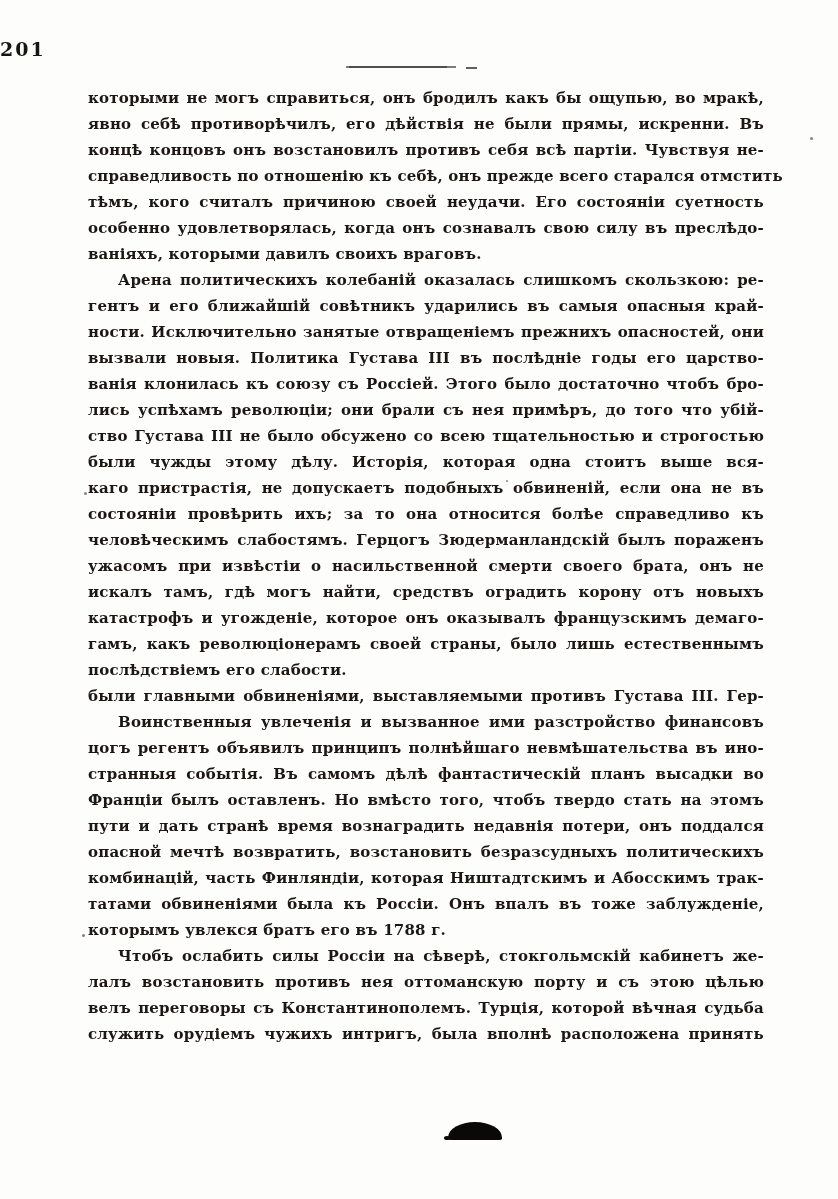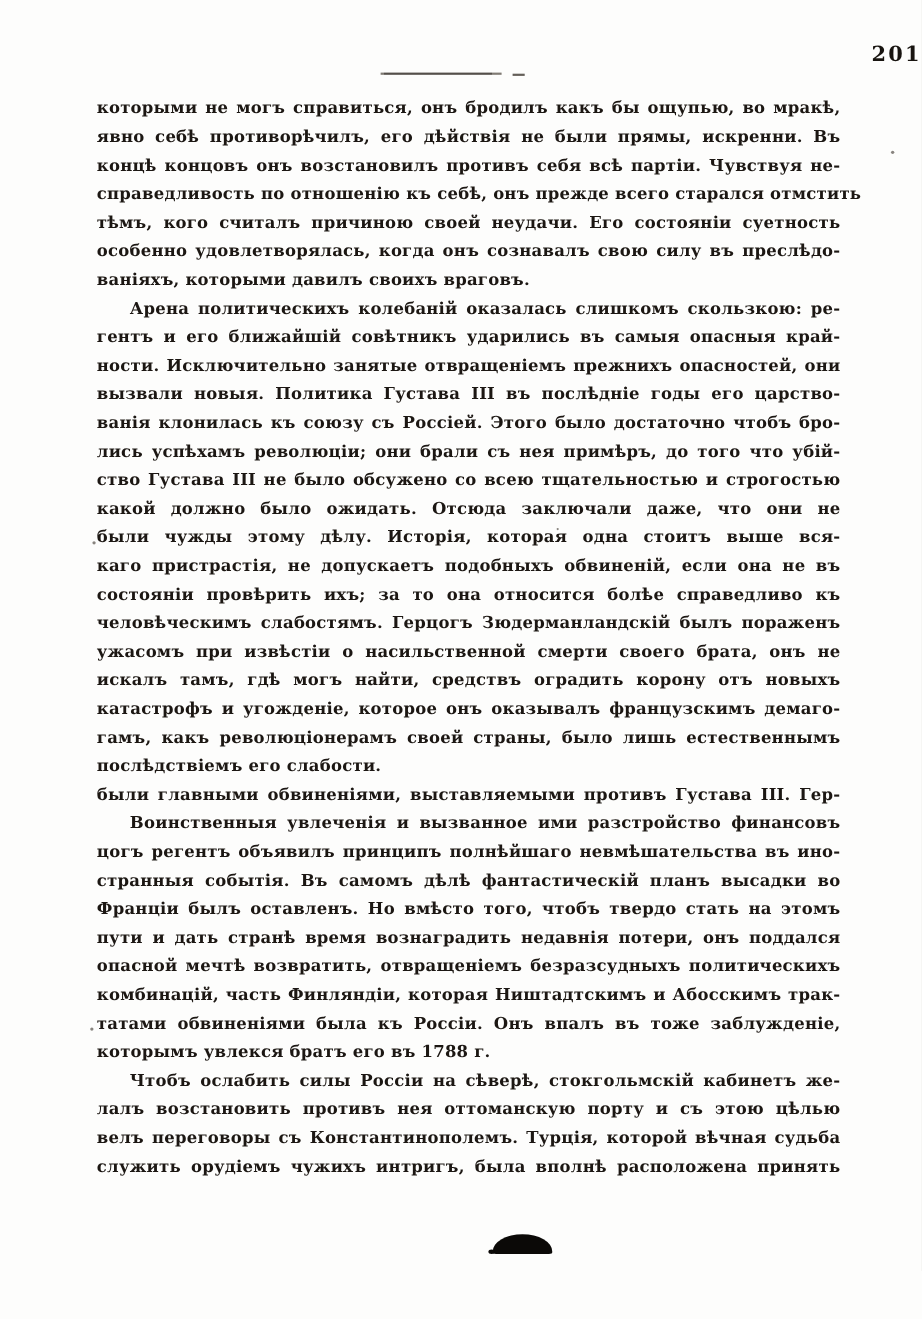--- a/index.html
+++ b/index.html
@@ -16,21 +16,21 @@
     overflow: hidden;
     font-family: "DejaVu Serif", "Liberation Serif", serif;
     color: #1c1713;
   }
   
   .pagenum-wrap {
     position: absolute;
     top: 38px;
     left: 0;
     right: 0;
-    text-align: right;
+    text-align: left;
   }
   .pagenum {
     font-size: 19px;
     font-weight: bold;
     letter-spacing: 2px;
     color: #181410;
   }
   .pagenum-rule {
     position: absolute;
     top: 66px;
@@ -127,39 +127,38 @@
         <div class="line lastline">ваніяхъ, которыми давилъ своихъ враговъ.</div>
       </div>
       <div class="para indent">
         <div class="line firstline">Арена политическихъ колебаній оказалась слишкомъ скользкою: ре-</div>
         <div class="line">гентъ и его ближайшій совѣтникъ ударились въ самыя опасныя край-</div>
         <div class="line">ности. Исключительно занятые отвращеніемъ прежнихъ опасностей, они</div>
         <div class="line">вызвали новыя. Политика Густава III въ послѣдніе годы его царство-</div>
         <div class="line">ванія клонилась къ союзу съ Россіей. Этого было достаточно чтобъ бро-</div>
         <div class="line">лись успѣхамъ революціи; они брали съ нея примѣръ, до того что убій-</div>
         <div class="line">ство Густава III не было обсужено со всею тщательностью и строгостью</div>
-        <div class="line">какой должно было ожидать. Отсюда заключали даже, что они не</div>
         <div class="line">были чужды этому дѣлу. Исторія, которая одна стоитъ выше вся-</div>
         <div class="line">каго пристрастія, не допускаетъ подобныхъ обвиненій, если она не въ</div>
         <div class="line">состояніи провѣрить ихъ; за то она относится болѣе справедливо къ</div>
         <div class="line">человѣческимъ слабостямъ. Герцогъ Зюдерманландскій былъ пораженъ</div>
         <div class="line">ужасомъ при извѣстіи о насильственной смерти своего брата, онъ не</div>
         <div class="line">искалъ тамъ, гдѣ могъ найти, средствъ оградить корону отъ новыхъ</div>
         <div class="line">катастрофъ и угожденіе, которое онъ оказывалъ французскимъ демаго-</div>
         <div class="line">гамъ, какъ революціонерамъ своей страны, было лишь естественнымъ</div>
         <div class="line lastline">послѣдствіемъ его слабости.</div>
       </div>
       <div class="para indent">
         <div class="line">были главными обвиненіями, выставляемыми противъ Густава III. Гер-</div>
         <div class="line firstline">Воинственныя увлеченія и вызванное ими разстройство финансовъ</div>
         <div class="line">цогъ регентъ объявилъ принципъ полнѣйшаго невмѣшательства въ ино-</div>
         <div class="line">странныя событія. Въ самомъ дѣлѣ фантастическій планъ высадки во</div>
         <div class="line">Франціи былъ оставленъ. Но вмѣсто того, чтобъ твердо стать на этомъ</div>
         <div class="line">пути и дать странѣ время вознаградить недавнія потери, онъ поддался</div>
-        <div class="line">опасной мечтѣ возвратить, отвращеніемъ безразсудныхъ политическихъ</div>
+        <div class="line">опасной мечтѣ возвратить, возстановить безразсудныхъ политическихъ</div>
         <div class="line">комбинацій, часть Финляндіи, которая Ништадтскимъ и Абосскимъ трак-</div>
         <div class="line">татами обвиненіями была къ Россіи. Онъ впалъ въ тоже заблужденіе,</div>
         <div class="line lastline">которымъ увлекся братъ его въ 1788 г.</div>
       </div>
       <div class="para indent">
         <div class="line firstline">Чтобъ ослабить силы Россіи на сѣверѣ, стокгольмскій кабинетъ же-</div>
         <div class="line">лалъ возстановить противъ нея оттоманскую порту и съ этою цѣлью</div>
         <div class="line">велъ переговоры съ Константинополемъ. Турція, которой вѣчная судьба</div>
         <div class="line">служить орудіемъ чужихъ интригъ, была вполнѣ расположена принять</div>
       </div>

